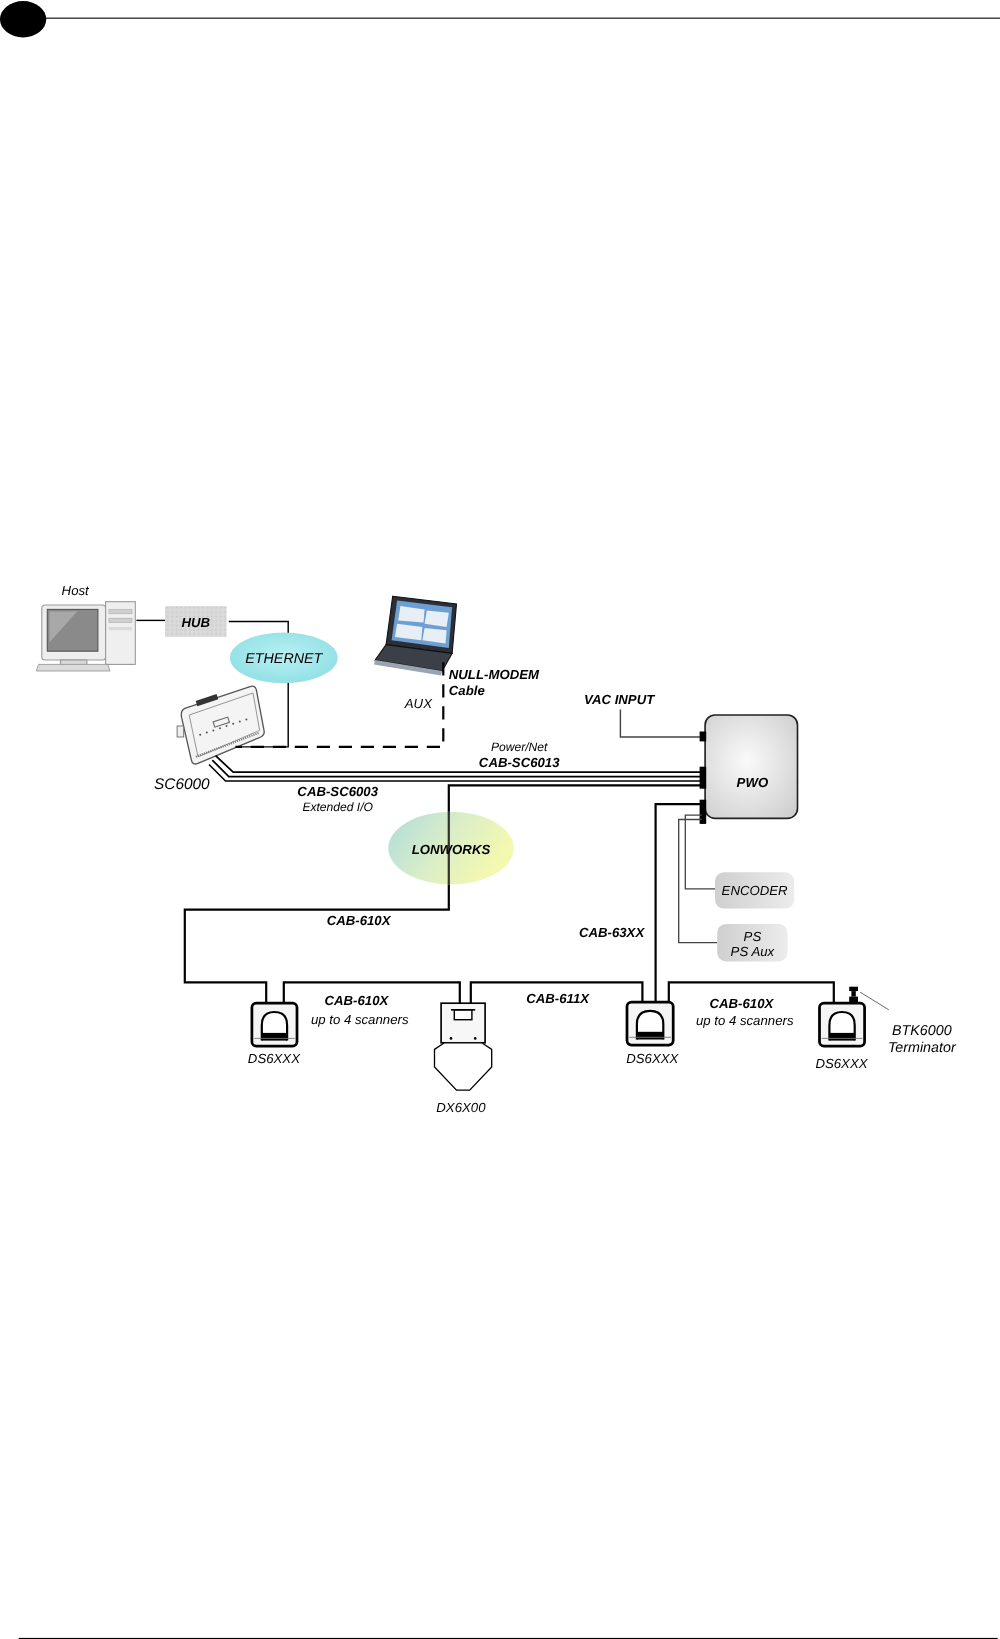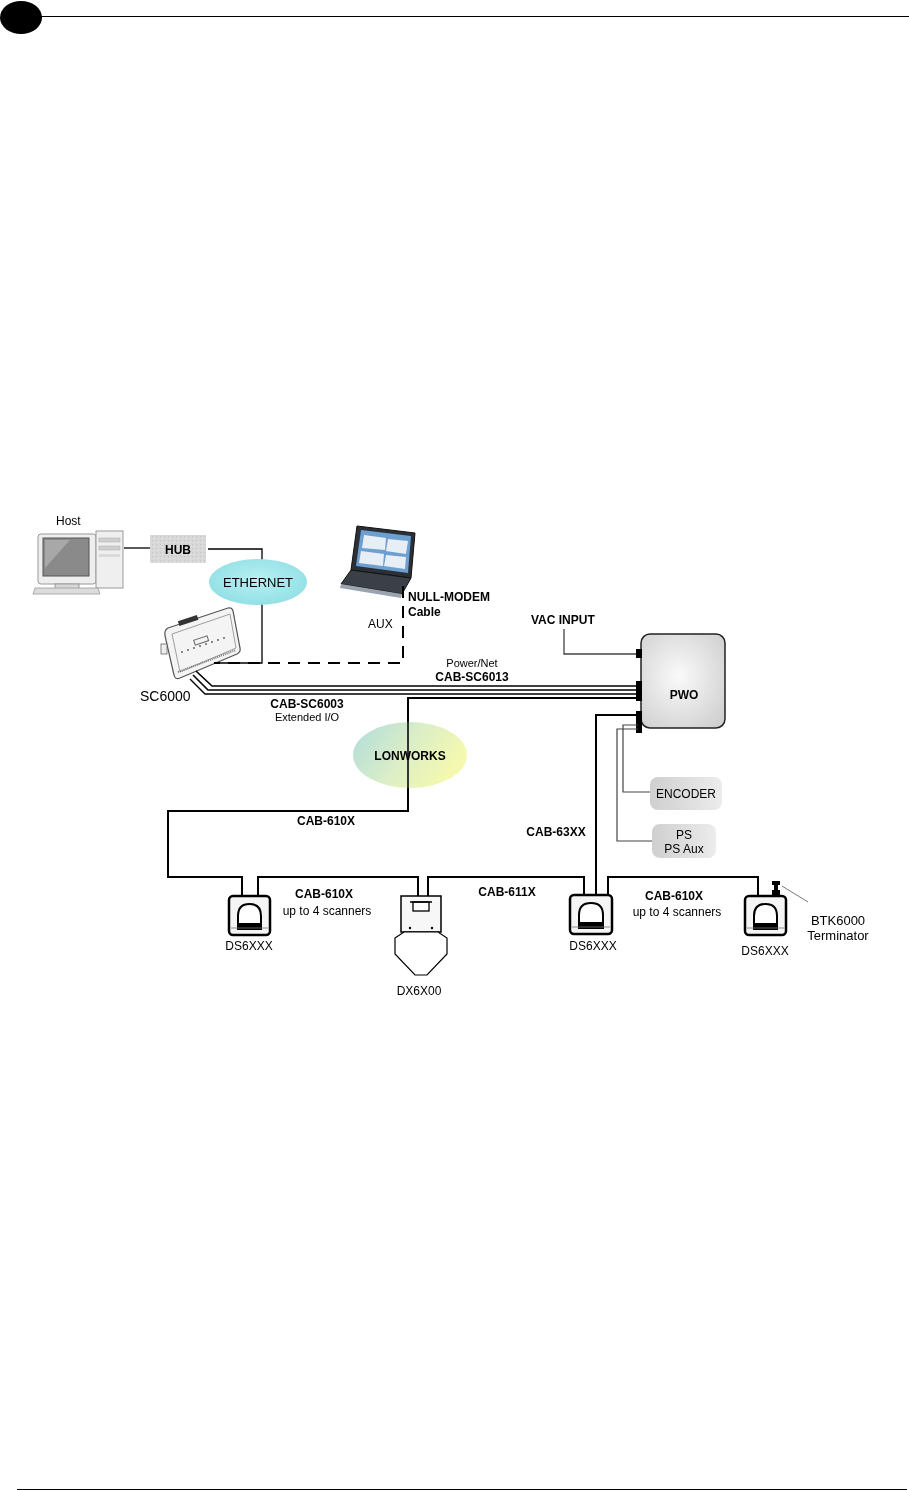--- a/index.html
+++ b/index.html
@@ -2,21 +2,21 @@
 <html><head>
 <meta charset="utf-8">
 <style>
   html, body { margin: 0; padding: 0; background: #ffffff; }
   body { width: 909px; height: 1490px; position: relative; overflow: hidden;
          font-family: "Liberation Sans", sans-serif; color: #000; }
   .header-bullet { position: absolute; left: 0; top: 1px; width: 42px; height: 33px;
                    background: #000; border-radius: 50%; }
   .header-rule { position: absolute; left: 40px; top: 16px; width: 882px; height: 1px; background: #000; }
   .footer-rule { position: absolute; left: 17px; top: 1489px; width: 890px; height: 1px; background: #000; }
-  .diagram { position: absolute; left: 0; top: 503px; width: 909px; height: 520px; }
+  .diagram { position: absolute; left: 0; top: 519px; width: 909px; height: 520px; font-style: italic; }
   svg text { font-family: "Liberation Sans", sans-serif; }
   .lbl { font-size: 12px; }
   .lbl-b { font-size: 12px; font-weight: bold; }
   .lbl-s { font-size: 11px; }
 </style>
 </head>
 <body>
 
 <div class="header-bullet"></div>
 <div class="header-rule"></div>

